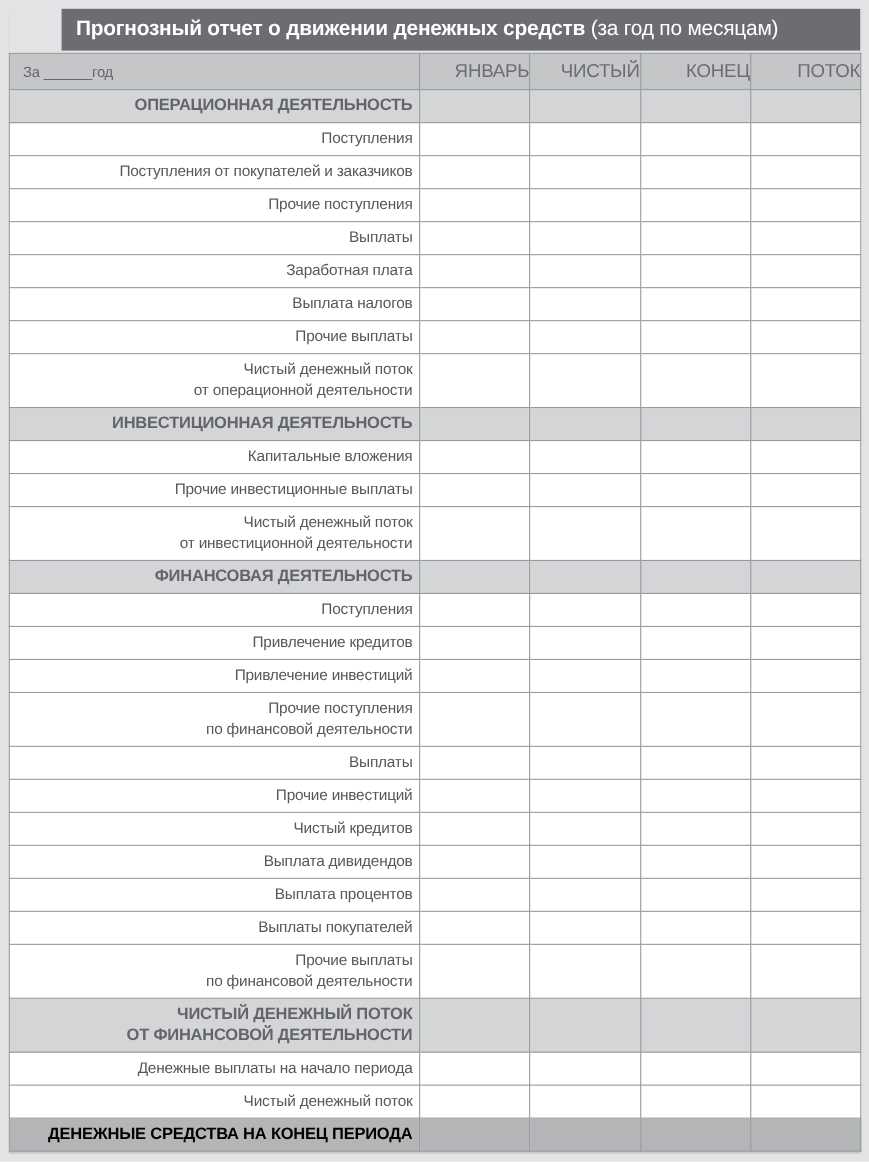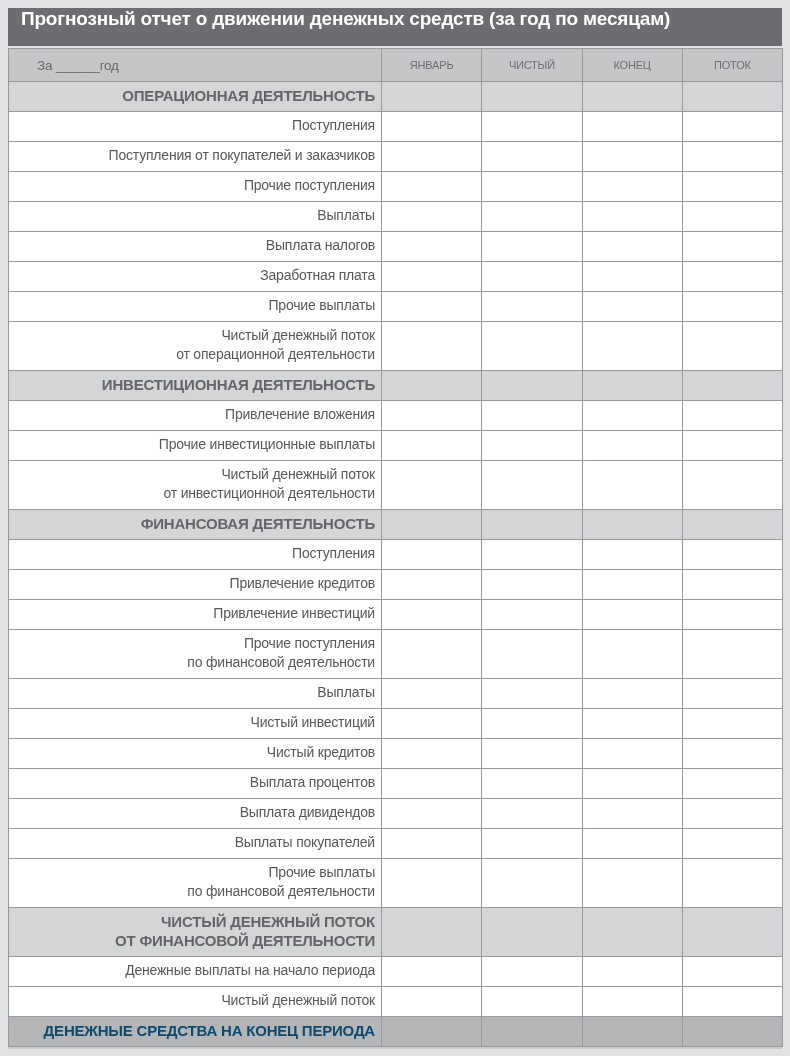--- a/index.html
+++ b/index.html
@@ -8,58 +8,58 @@
     background:#e2e3e5;
     font-family:"Liberation Sans","DejaVu Sans",sans-serif;
     -webkit-font-smoothing:antialiased;
   }
   .sheet{
     position:absolute;left:8px;top:8px;width:774px;
     box-shadow:0 2px 0 #c9cacc;
   }
   .titlebar{
     height:38px;background:#6b6d70;color:#ffffff;
-    display:flex;align-items:flex-start;padding-left:13px;
+    display:flex;align-items:center;padding-left:13px;
     font-size:19px;letter-spacing:-0.2px;
-    box-sizing:border-box;margin-bottom:2px;
+    box-sizing:border-box;margin-bottom:2px;margin-left:48px;
   }
   .titlebar .t-bold{font-weight:bold;}
-  .titlebar .t-norm{font-weight:bold;margin-left:5px;}
+  .titlebar .t-norm{font-weight:normal;margin-left:5px;}
   table.report{
     width:774px;border-collapse:collapse;background:#ffffff;
     table-layout:fixed;
   }
   table.report col.c-label{width:373px;}
   table.report col.c-month{width:100.25px;}
   th,td{
     border:1px solid #97999c;
     box-sizing:border-box;
     padding:0;
     font-size:14px;
     letter-spacing:-0.2px;
   }
   thead th{
     background:#c4c6c8;color:#6b6d70;height:33px;
-    font-weight:normal;text-align:center;font-size:11px;
-  }
-  thead th.year-cell{text-align:left;padding-left:28px;font-size:13.5px;color:#65676a;}
+    font-weight:normal;text-align:right;font-size:17px;
+  }
+  thead th.year-cell{text-align:left;padding-left:12px;font-size:13.5px;color:#65676a;}
   td.label-cell{
     text-align:right;padding:4px 6px 6px 27px;
     color:#56585b;line-height:19px;white-space:pre-line;
   }
   tr.item td{height:29px;}
   tr.item2 td{height:47px;}
   tr.section td, tr.section2 td, tr.final td{background:#d3d5d7;}
   tr.section td.label-cell, tr.section2 td.label-cell, tr.final td.label-cell{
     padding-left:12px;font-weight:bold;color:#636568;font-size:15px;
   }
   tr.section td{height:26px;}
   tr.section2 td{height:46px;}
   tr.final td{background:#b3b5b7;height:30px;}
-  tr.final td.label-cell{color:#0c4a6e;}
+  tr.final td.label-cell{color:#000000;}
   td.value-cell{background:transparent;}
   tr.item td.value-cell, tr.item2 td.value-cell{background:#ffffff;}
 </style>
 </head>
 <body>
 
 <div class="sheet">
   <div class="titlebar">
     <span class="t-bold">Прогнозный отчет о движении денежных средств</span>
     <span class="t-norm">(за год по месяцам)</span>
@@ -114,28 +114,28 @@
           <td class="value-cell"></td>
         </tr>
         <tr class="item">
           <td class="label-cell">Выплаты</td>
           <td class="value-cell"></td>
           <td class="value-cell"></td>
           <td class="value-cell"></td>
           <td class="value-cell"></td>
         </tr>
         <tr class="item">
+          <td class="label-cell">Заработная плата</td>
+          <td class="value-cell"></td>
+          <td class="value-cell"></td>
+          <td class="value-cell"></td>
+          <td class="value-cell"></td>
+        </tr>
+        <tr class="item">
           <td class="label-cell">Выплата налогов</td>
-          <td class="value-cell"></td>
-          <td class="value-cell"></td>
-          <td class="value-cell"></td>
-          <td class="value-cell"></td>
-        </tr>
-        <tr class="item">
-          <td class="label-cell">Заработная плата</td>
           <td class="value-cell"></td>
           <td class="value-cell"></td>
           <td class="value-cell"></td>
           <td class="value-cell"></td>
         </tr>
         <tr class="item">
           <td class="label-cell">Прочие выплаты</td>
           <td class="value-cell"></td>
           <td class="value-cell"></td>
           <td class="value-cell"></td>
@@ -150,21 +150,21 @@
           <td class="value-cell"></td>
         </tr>
         <tr class="section">
           <td class="label-cell">ИНВЕСТИЦИОННАЯ ДЕЯТЕЛЬНОСТЬ</td>
           <td class="value-cell"></td>
           <td class="value-cell"></td>
           <td class="value-cell"></td>
           <td class="value-cell"></td>
         </tr>
         <tr class="item">
-          <td class="label-cell">Привлечение вложения</td>
+          <td class="label-cell">Капитальные вложения</td>
           <td class="value-cell"></td>
           <td class="value-cell"></td>
           <td class="value-cell"></td>
           <td class="value-cell"></td>
         </tr>
         <tr class="item">
           <td class="label-cell">Прочие инвестиционные выплаты</td>
           <td class="value-cell"></td>
           <td class="value-cell"></td>
           <td class="value-cell"></td>
@@ -215,42 +215,42 @@
           <td class="value-cell"></td>
         </tr>
         <tr class="item">
           <td class="label-cell">Выплаты</td>
           <td class="value-cell"></td>
           <td class="value-cell"></td>
           <td class="value-cell"></td>
           <td class="value-cell"></td>
         </tr>
         <tr class="item">
-          <td class="label-cell">Чистый инвестиций</td>
+          <td class="label-cell">Прочие инвестиций</td>
           <td class="value-cell"></td>
           <td class="value-cell"></td>
           <td class="value-cell"></td>
           <td class="value-cell"></td>
         </tr>
         <tr class="item">
           <td class="label-cell">Чистый кредитов</td>
           <td class="value-cell"></td>
           <td class="value-cell"></td>
           <td class="value-cell"></td>
           <td class="value-cell"></td>
         </tr>
         <tr class="item">
+          <td class="label-cell">Выплата дивидендов</td>
+          <td class="value-cell"></td>
+          <td class="value-cell"></td>
+          <td class="value-cell"></td>
+          <td class="value-cell"></td>
+        </tr>
+        <tr class="item">
           <td class="label-cell">Выплата процентов</td>
-          <td class="value-cell"></td>
-          <td class="value-cell"></td>
-          <td class="value-cell"></td>
-          <td class="value-cell"></td>
-        </tr>
-        <tr class="item">
-          <td class="label-cell">Выплата дивидендов</td>
           <td class="value-cell"></td>
           <td class="value-cell"></td>
           <td class="value-cell"></td>
           <td class="value-cell"></td>
         </tr>
         <tr class="item">
           <td class="label-cell">Выплаты покупателей</td>
           <td class="value-cell"></td>
           <td class="value-cell"></td>
           <td class="value-cell"></td>

